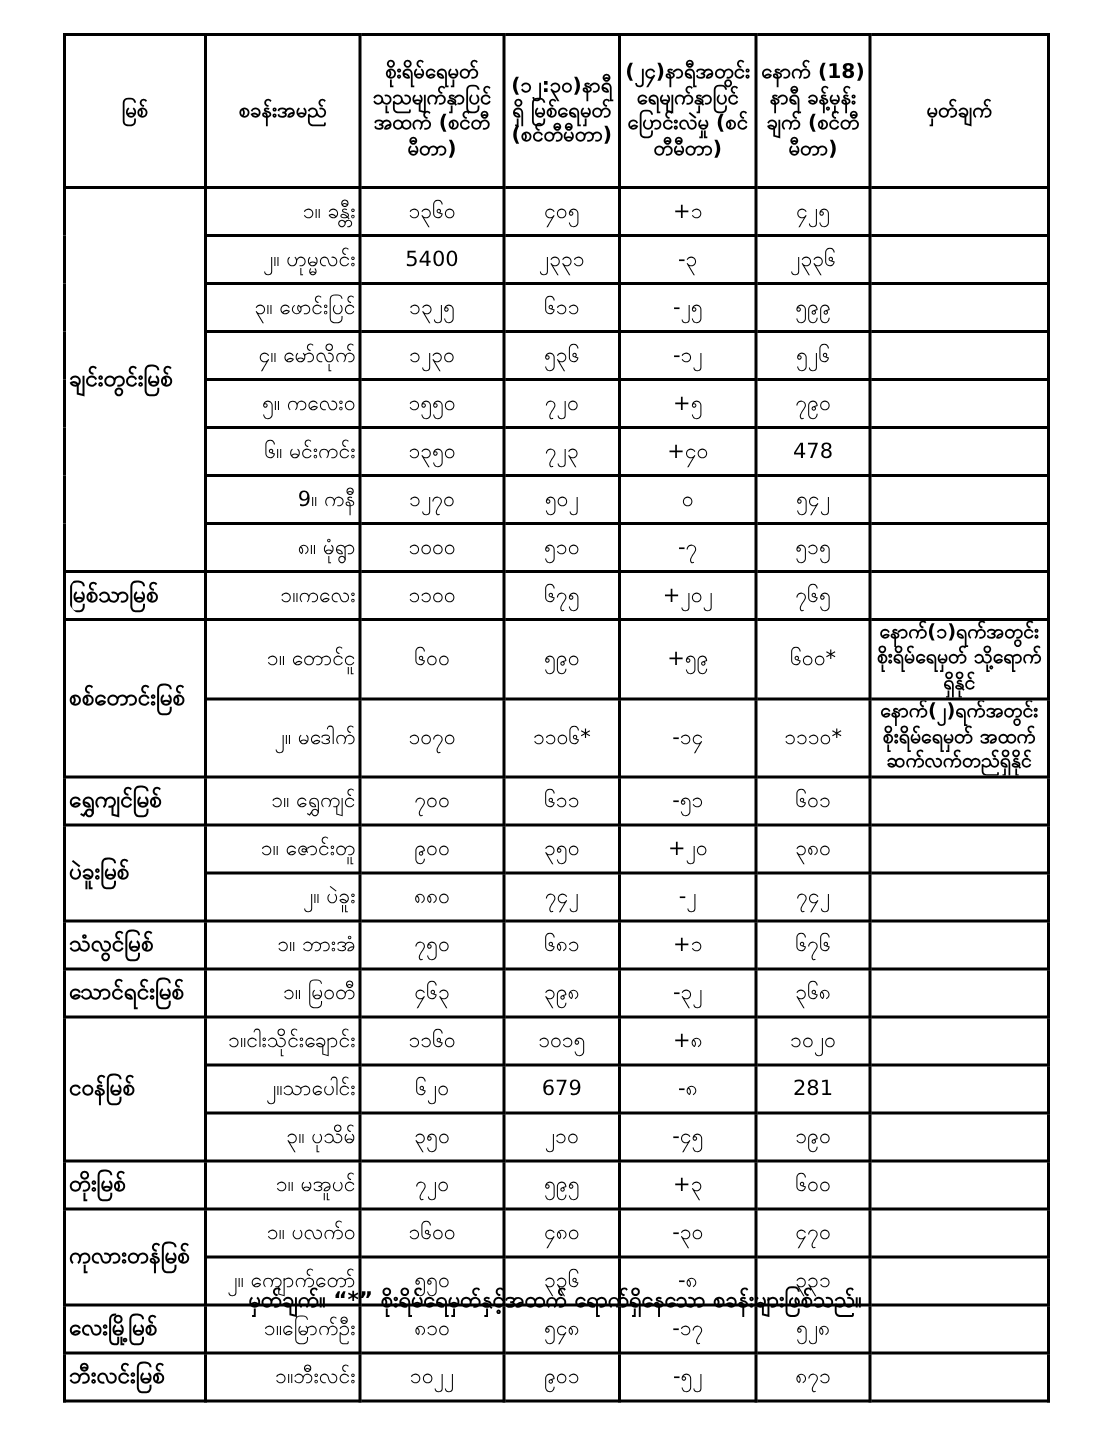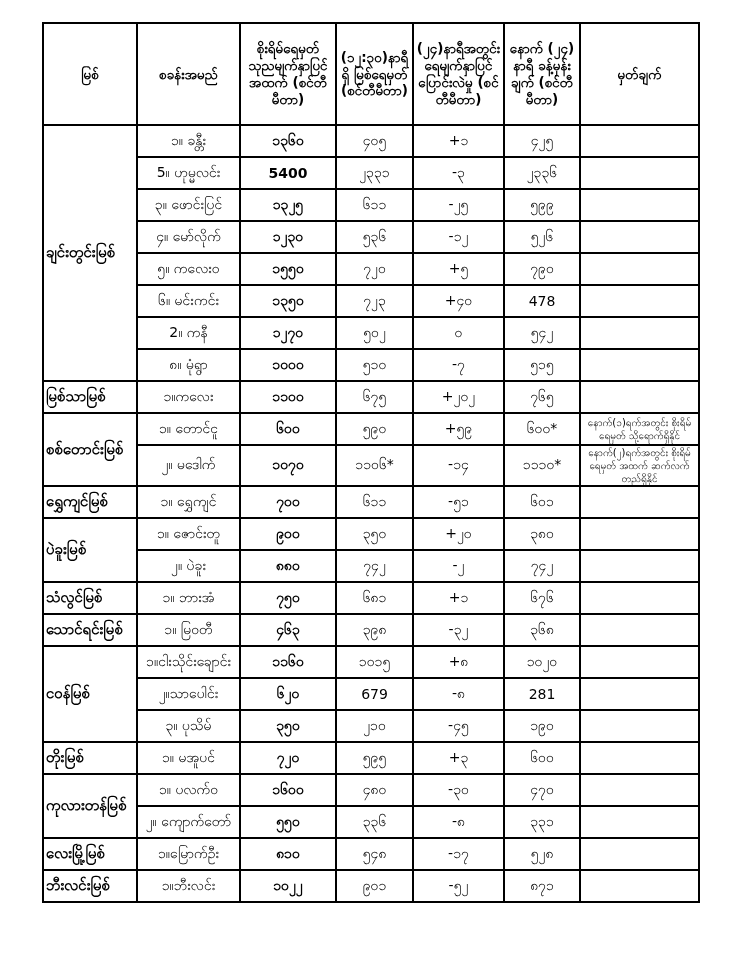--- a/index.html
+++ b/index.html
@@ -31,29 +31,29 @@
   }
   tbody td{height:30px;font-size:14px;}
   td.river{
     font-weight:bold;
     font-size:15px;
     text-align:left;
     padding-left:3px;
     border-radius:25px;
   }
   td.station{
-    text-align:center;
+    text-align:right;
     padding-left:5px;
     margin-top:12px;
   }
   td.num{text-align:center;}
-  td.danger{font-weight:bold;}
+  td.danger{font-weight:normal;}
   td.remark{
-    font-size:10px;
-    font-weight:normal;
+    font-size:13px;
+    font-weight:bold;
     text-align:center;
     line-height:1.3;
   }
   .footnote{
     position:absolute;
     left:42px;top:857px;
     width:656px;
     text-align:center;
     font-size:14.5px;
     font-weight:bold;
@@ -73,36 +73,36 @@
       <col style="width:76px">
       <col style="width:119px">
     </colgroup>
     <thead>
       <tr>
         <th>မြစ်</th>
         <th>စခန်းအမည်</th>
         <th>စိုးရိမ်ရေမှတ် သုညမျက်နှာပြင် အထက် (စင်တီမီတာ)</th>
         <th>(၁၂:၃၀)နာရီရှိ မြစ်ရေမှတ် (စင်တီမီတာ)</th>
         <th>(၂၄)နာရီအတွင်း ရေမျက်နှာပြင် ပြောင်းလဲမှု (စင်တီမီတာ)</th>
-        <th>နောက် (၂၄) နာရီ ခန့်မှန်းချက် (စင်တီမီတာ)</th>
+        <th>နောက် (18) နာရီ ခန့်မှန်းချက် (စင်တီမီတာ)</th>
         <th>မှတ်ချက်</th>
       </tr>
     </thead>
     <tbody>
         <tr>
           <td rowspan="8" class="river">ချင်းတွင်းမြစ်</td>
           <td class="station">၁။ ခန္တီး</td>
           <td class="num danger">၁၃၆၀</td>
           <td class="num">၄၀၅</td>
           <td class="num">+၁</td>
           <td class="num">၄၂၅</td>
           <td class="remark"></td>
         </tr>
         <tr>
-          <td class="station">5။ ဟုမ္မလင်း</td>
+          <td class="station">၂။ ဟုမ္မလင်း</td>
           <td class="num danger">5400</td>
           <td class="num">၂၃၃၁</td>
           <td class="num">-၃</td>
           <td class="num">၂၃၃၆</td>
           <td class="remark"></td>
         </tr>
         <tr>
           <td class="station">၃။ ဖောင်းပြင်</td>
           <td class="num danger">၁၃၂၅</td>
           <td class="num">၆၁၁</td>
@@ -128,21 +128,21 @@
         </tr>
         <tr>
           <td class="station">၆။ မင်းကင်း</td>
           <td class="num danger">၁၃၅၀</td>
           <td class="num">၇၂၃</td>
           <td class="num">+၄၀</td>
           <td class="num">478</td>
           <td class="remark"></td>
         </tr>
         <tr>
-          <td class="station">2။ ကနီ</td>
+          <td class="station">9။ ကနီ</td>
           <td class="num danger">၁၂၇၀</td>
           <td class="num">၅၀၂</td>
           <td class="num">၀</td>
           <td class="num">၅၄၂</td>
           <td class="remark"></td>
         </tr>
         <tr>
           <td class="station">၈။ မုံရွာ</td>
           <td class="num danger">၁၀၀၀</td>
           <td class="num">၅၁၀</td>
@@ -284,13 +284,14 @@
           <td rowspan="1" class="river">ဘီးလင်းမြစ်</td>
           <td class="station">၁။ဘီးလင်း</td>
           <td class="num danger">၁၀၂၂</td>
           <td class="num">၉၀၁</td>
           <td class="num">-၅၂</td>
           <td class="num">၈၇၁</td>
           <td class="remark"></td>
         </tr>
       </tbody>
   </table>
+  <div class="footnote">မှတ်ချက်။ “*” စိုးရိမ်ရေမှတ်နှင့်အထက် ရောက်ရှိနေသော စခန်းများဖြစ်သည်။</div>
 </div>
 
 </body></html>

